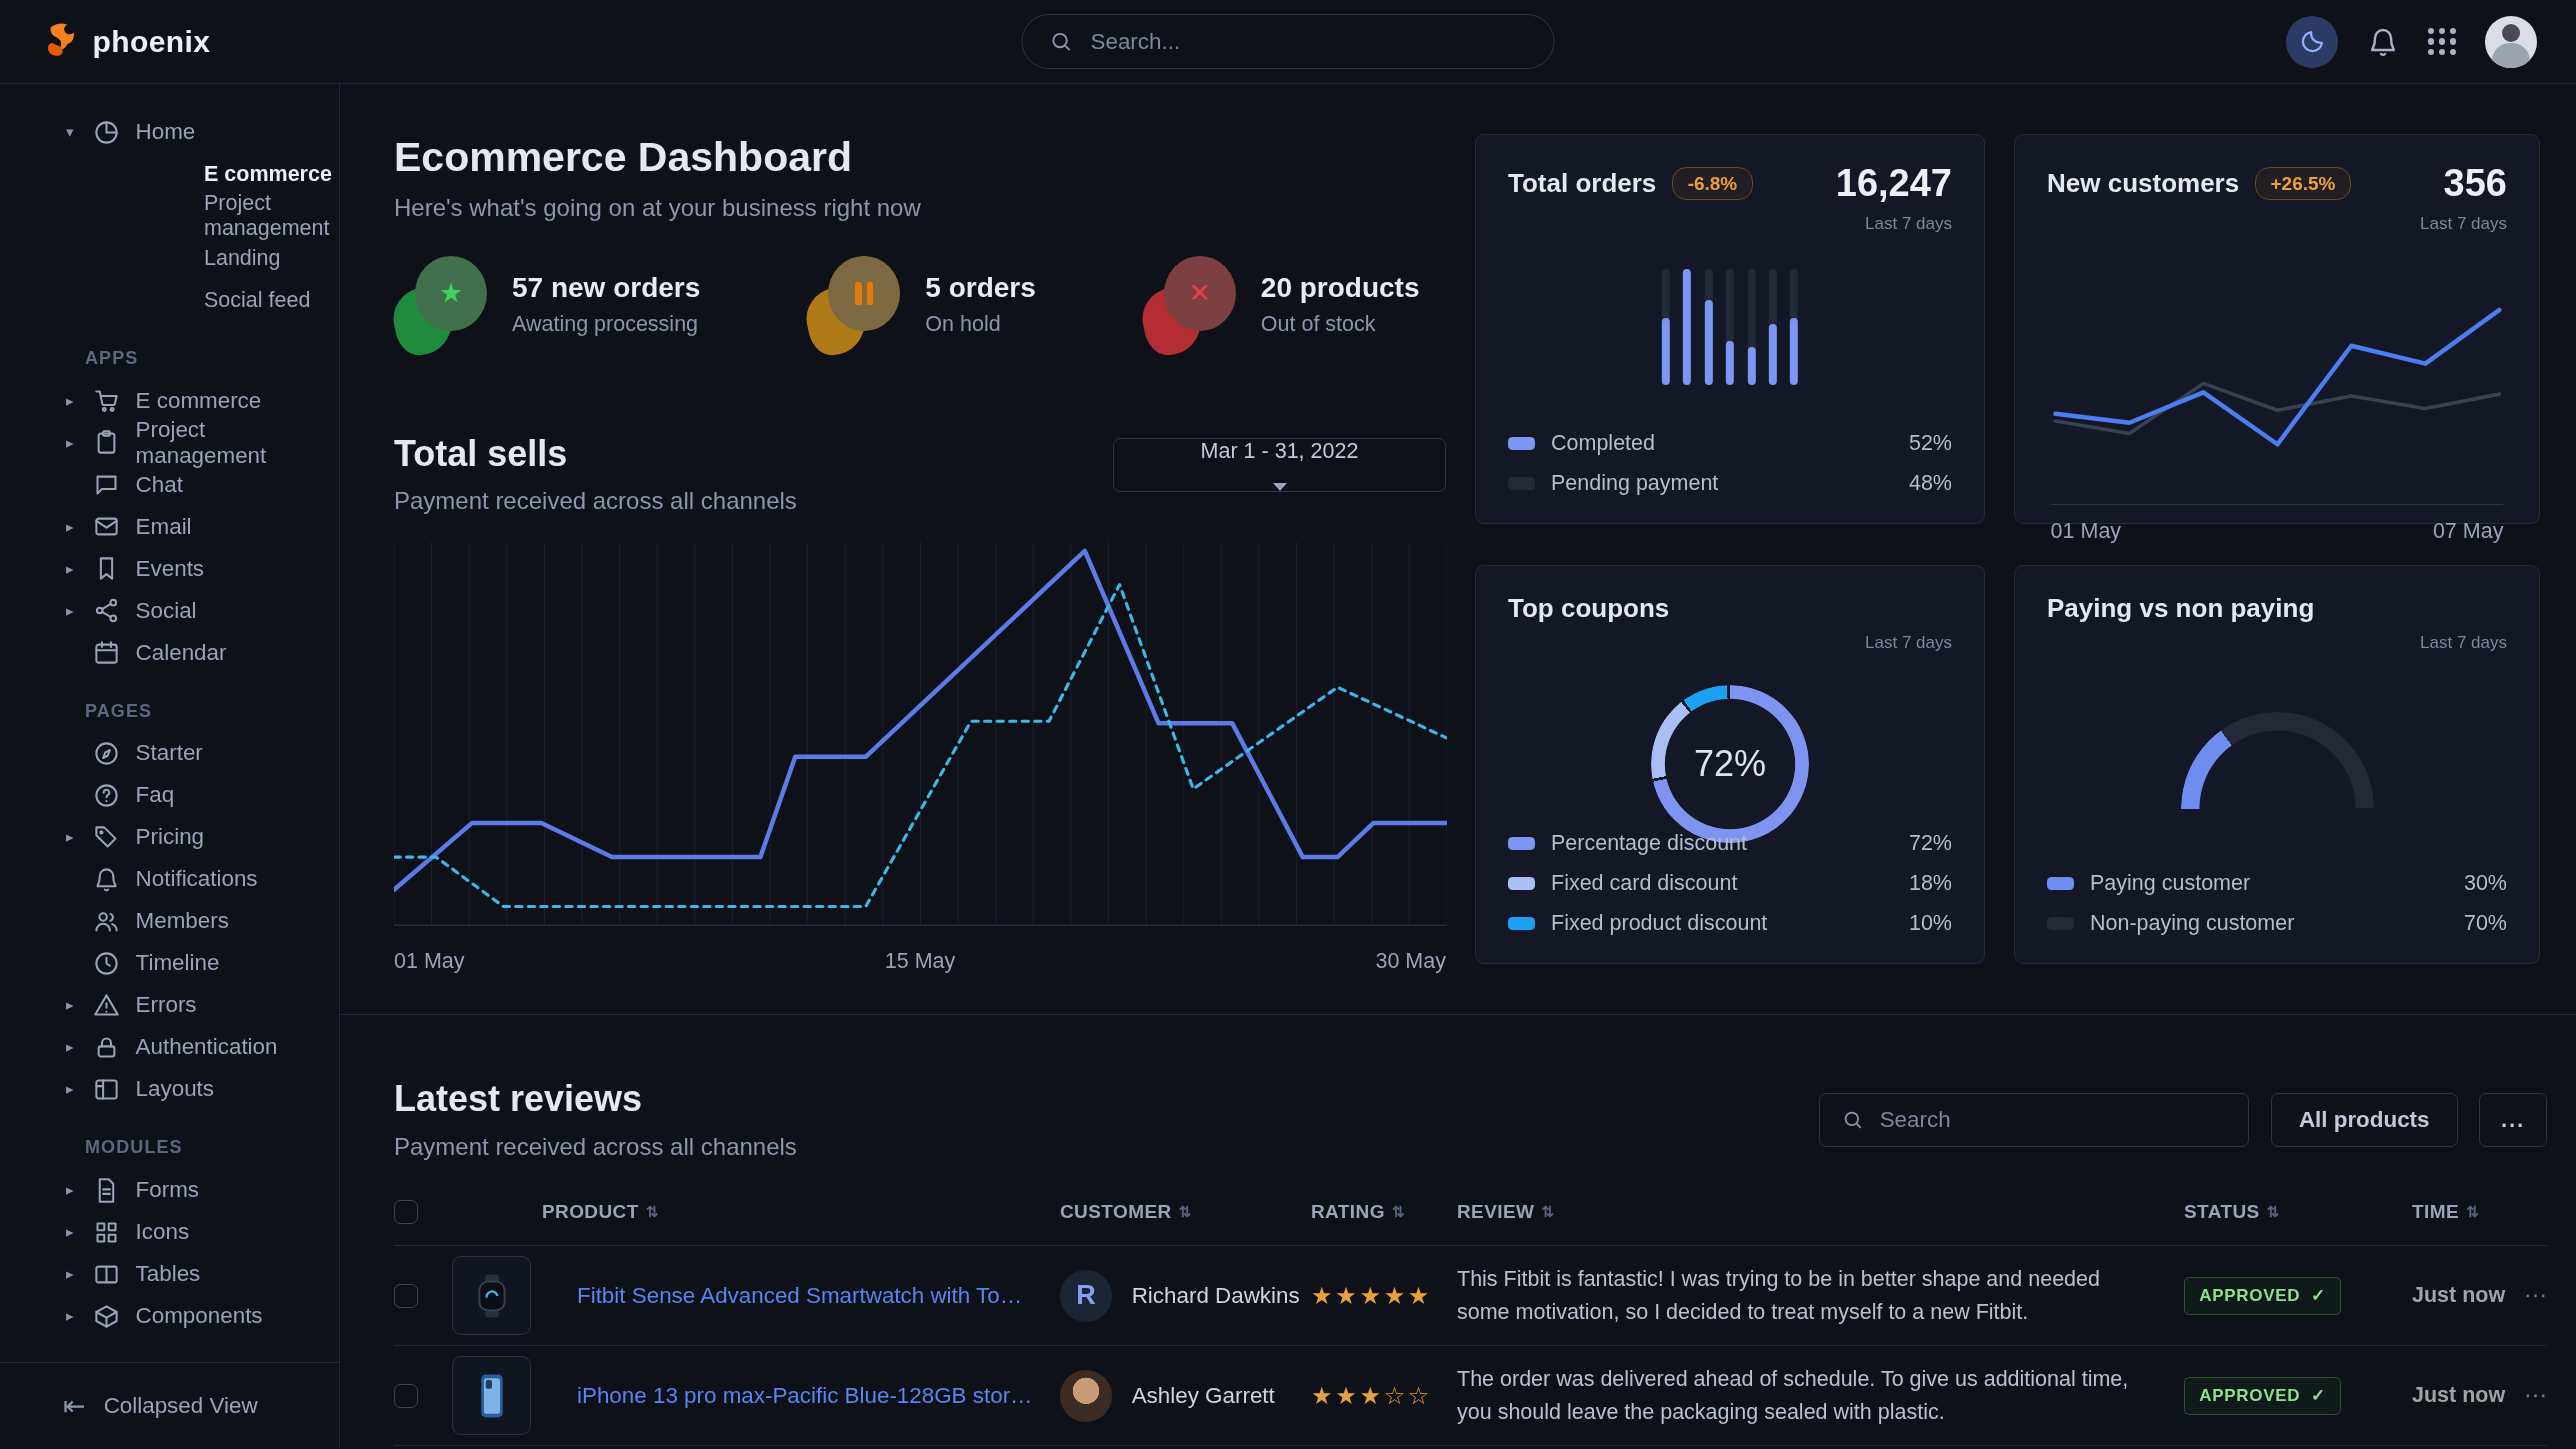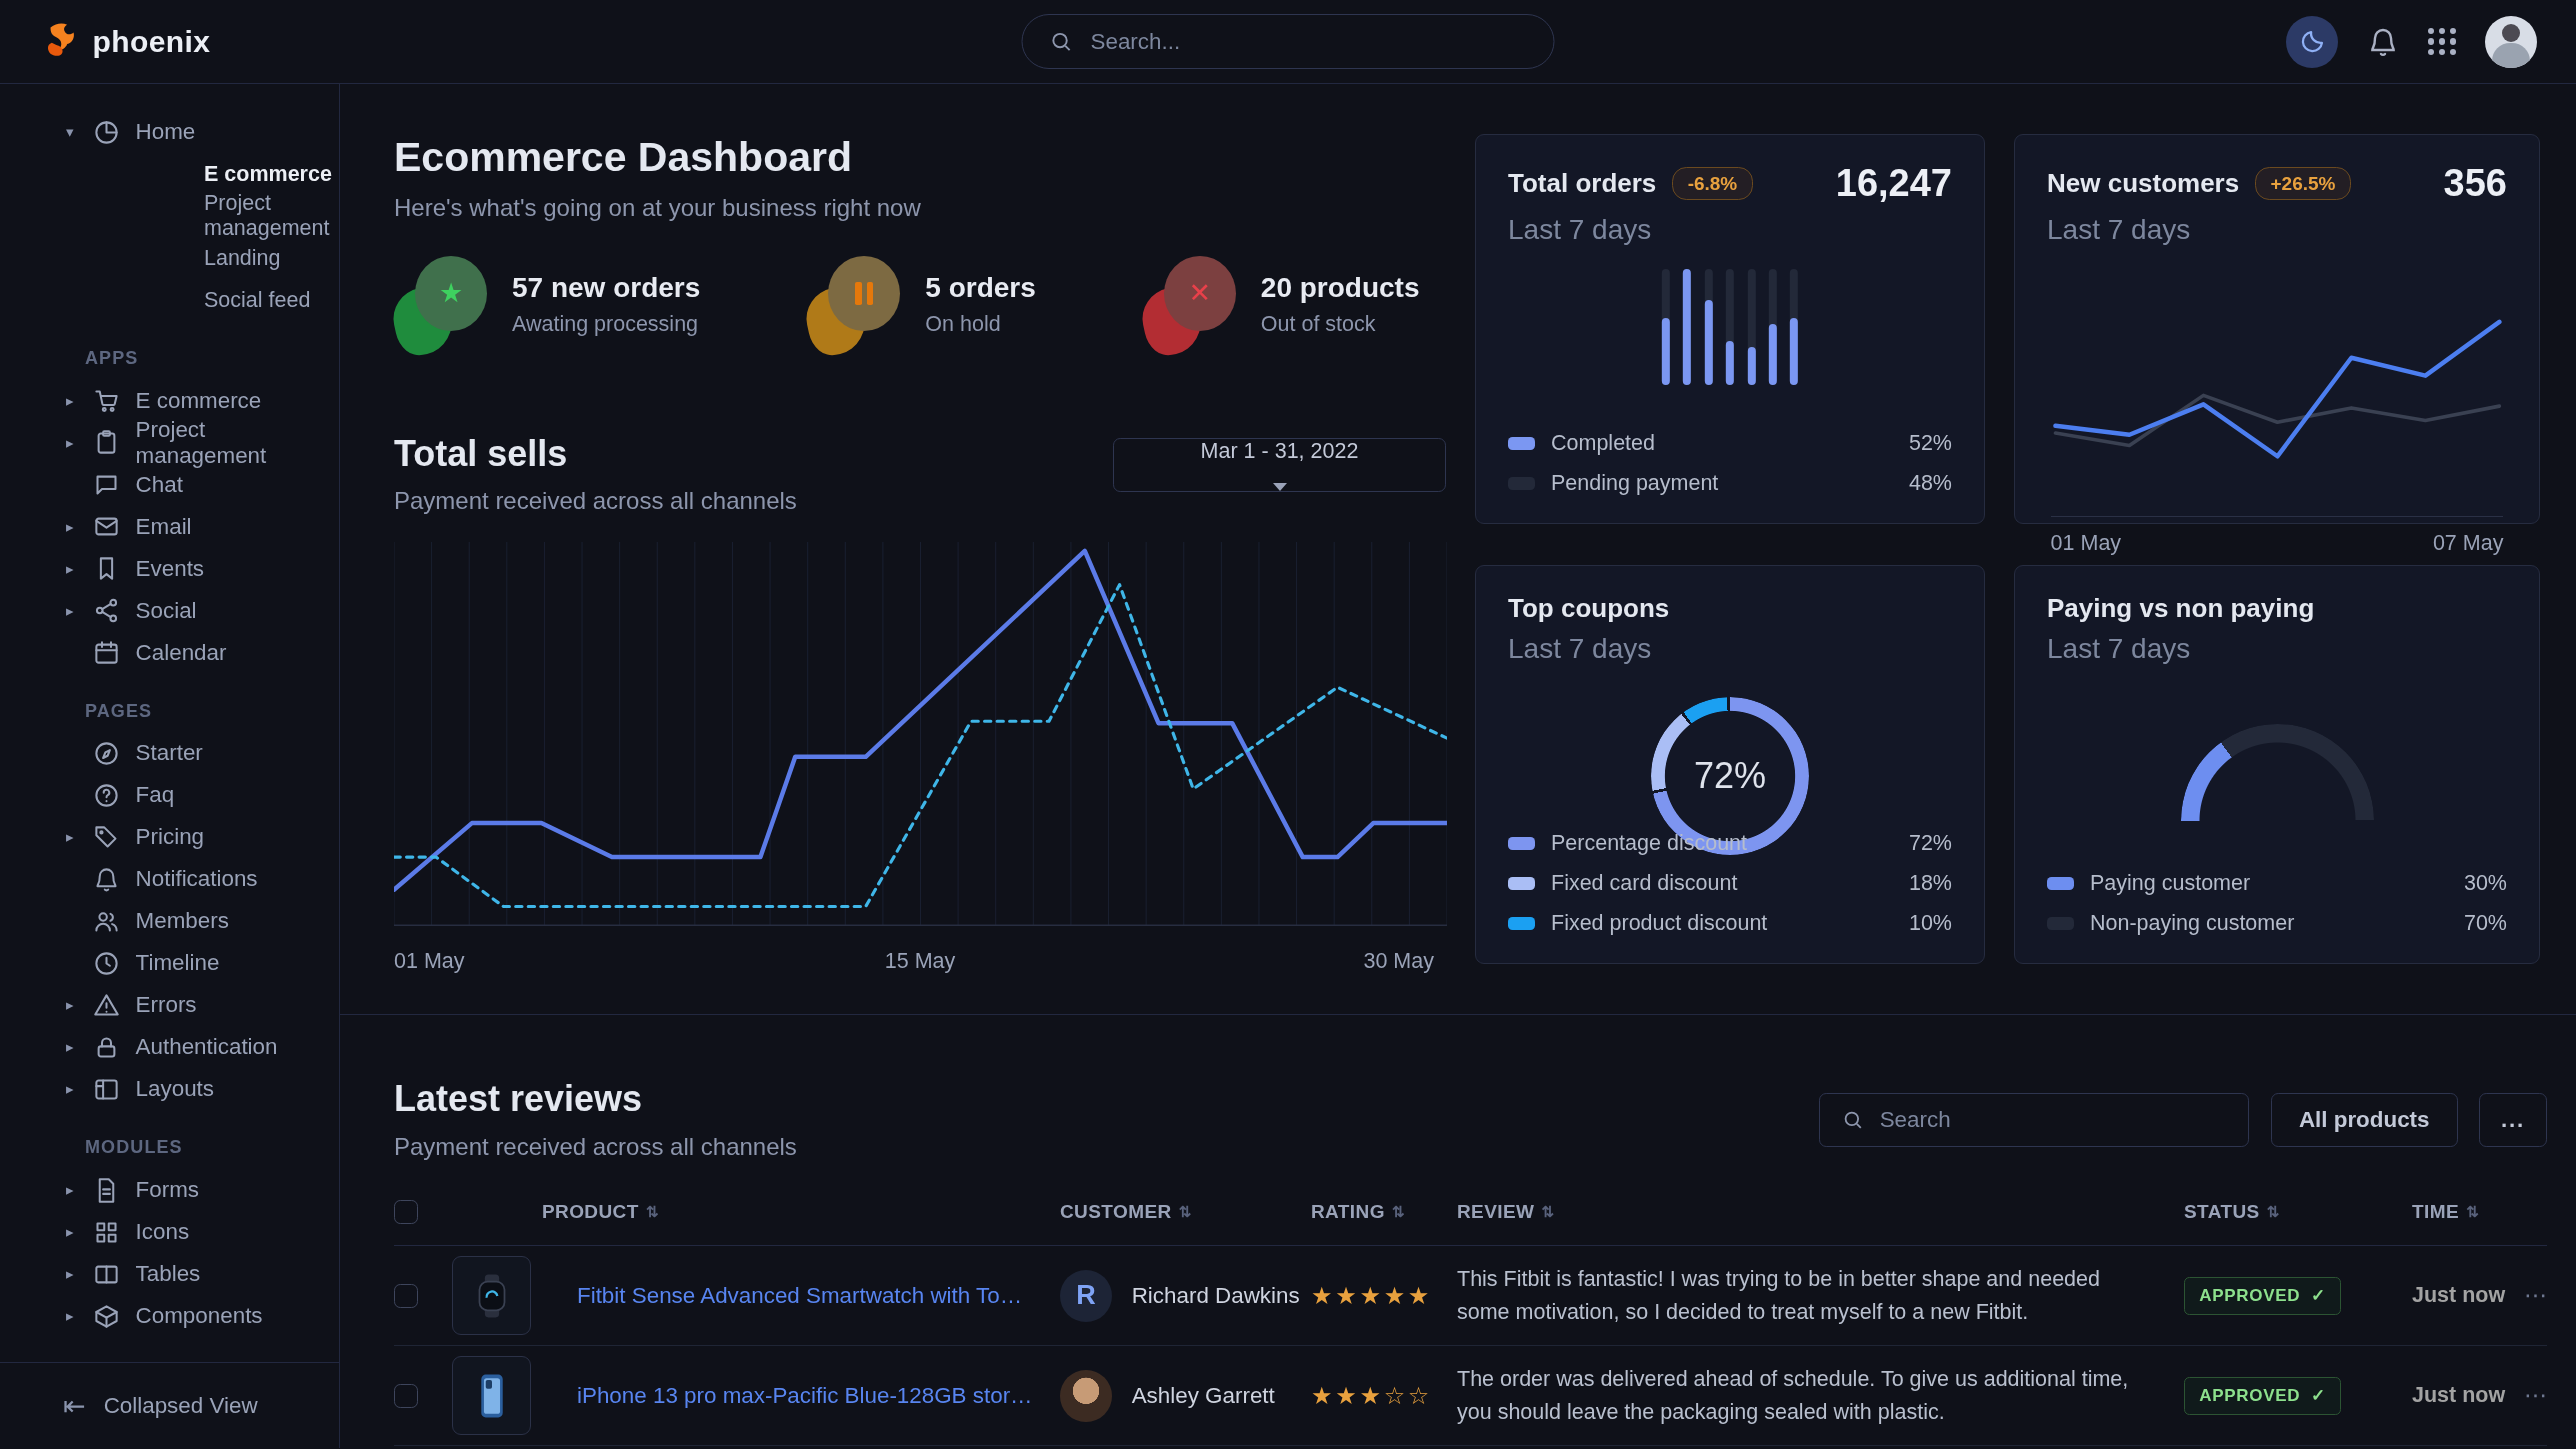--- a/index.html
+++ b/index.html
@@ -64,32 +64,32 @@
 
   .sells-head { display:flex; justify-content:space-between; align-items:flex-start; margin-top:79px; }
   h2 { margin:0; font-size:36px; color:#e4e8f0; }
   .date-select { width:333px; height:54px; border:0.9px solid #2e3550; border-radius:7.2px; display:flex; align-items:center;
     justify-content:space-between; padding:0 23px; font-size:21.5px; color:#c3c9d8; margin-top:5.4px; cursor:pointer;flex-direction:column; }
   .chev { width:0; height:0; border-left:7.2px solid transparent; border-right:7.2px solid transparent; border-top:8px solid #9aa3b8; }
 
   .chart-wrap { margin-top:27px; position:relative; }
   .xlabels { position:relative; margin-top:12.5px; height:27px; font-size:21.5px; color:#9aa3b8; }
   .xlabels .xl { position:absolute; top:0; }
-  .xl-left { left:0; } .xl-mid { left:50%; transform:translateX(-50%); } .xl-right { right:12px; }
+  .xl-left { left:0; } .xl-mid { left:50%; transform:translateX(-50%); } .xl-right { right:0; }
 
   
   .cards { width:1065px; display:grid; grid-template-columns:510px 526px; gap:30px 29px; }
   .card { background:#131726; border:0.9px solid #262c40; border-radius:9px; padding:27px 32px; position:relative; height:390px; }
   .card.tall { height:399px; }
   .card-head { display:flex; align-items:center; gap:16px; }
   .card-title { font-size:26px; font-weight:bold; color:#e4e8f0; }
   .badge { font-size:19px; font-weight:bold; color:#e8a13e; border:0.9px solid #6b4a1f; background:rgba(229,120,11,.08);
     border-radius:14.3px; padding:4.5px 14.3px; }
   .card-value { margin-left:auto; font-size:38px; font-weight:bold; color:#eceff5; }
-  .period { margin-top:9px; font-size:28px; color:#7d879e; }
+  .period { margin-top:9px; font-size:17px; color:#7d879e;text-align:right; }
 
   .bars { position:absolute; left:50%; transform:translateX(-50%); top:134px; height:116px; display:flex; gap:13.4px; align-items:flex-end; }
   .bar-track { width:8px; height:100%; background:#232939; border-radius:5.4px; position:relative; }
   .bar-fill { position:absolute; bottom:0; left:0; width:100%; border-radius:5.4px; background:#7b97f2; }
 
   .card-legend { position:absolute; left:32px; right:32px; bottom:19.7px; }
   .leg-row { display:flex; align-items:center; gap:16px; height:40px; font-size:21.5px; color:#b6bdcc; }
   .leg-swatch { width:27px; height:13.4px; border-radius:4.5px; flex-shrink:0; }
   .leg-label { flex:1; }
   .leg-val { color:#b6bdcc; }

